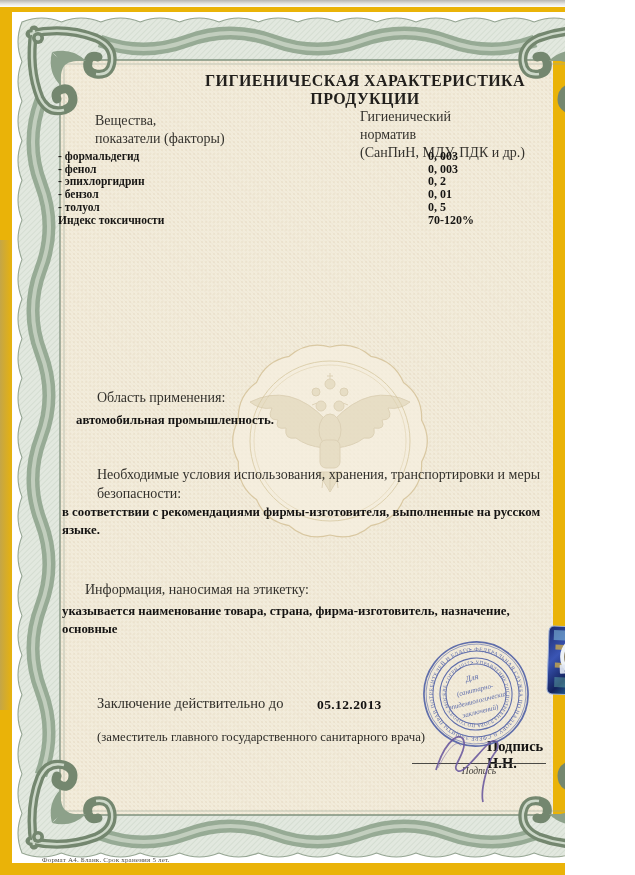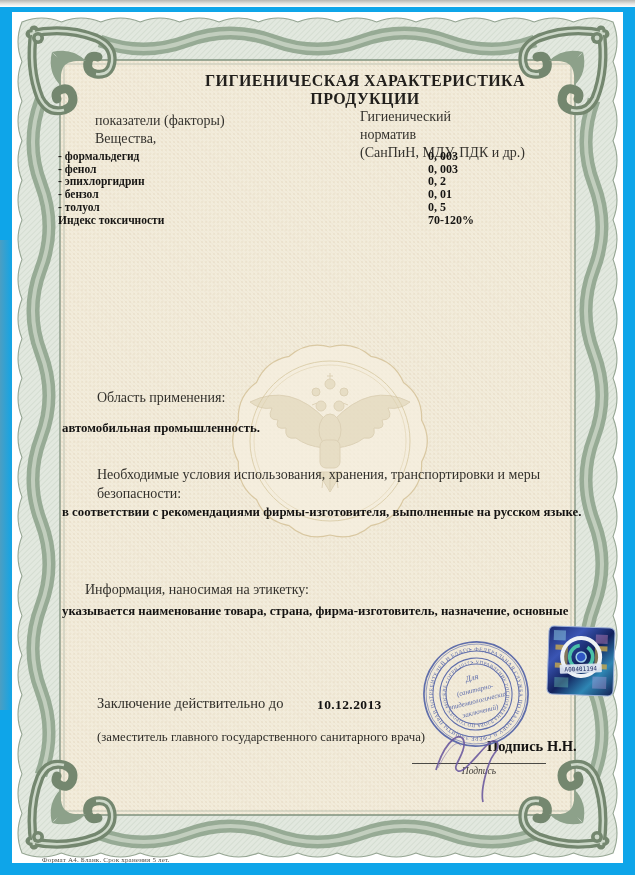--- a/index.html
+++ b/index.html
@@ -1,16 +1,16 @@
 <!DOCTYPE html>
 <html><head>
 <meta charset="utf-8">
 <style>
   html,body{margin:0;padding:0;background:#ffffff;}
-  .scan{position:relative;width:635px;height:875px;background:#0ea5e9;overflow:hidden;
+  .scan{position:relative;width:565px;height:875px;background:#eab308;overflow:hidden;
         font-family:"Liberation Serif","DejaVu Serif",serif;}
   .paper{position:absolute;inset:12px;
      background:
        radial-gradient(circle, rgba(206,186,146,.45) .5px, transparent .8px),
        repeating-linear-gradient(45deg, rgba(224,198,178,.10) 0 1px, transparent 1px 3px),
        #f2ecdb;
      background-size:4px 4px,auto,auto;}
   svg.layer{position:absolute;left:0;top:0;pointer-events:none;}
   .txt{position:absolute;color:#2b2a26;}
   .title{font-weight:bold;font-size:16px;letter-spacing:.4px;color:#211f1c;text-align:center;}
@@ -91,22 +91,22 @@
       <ellipse cx="0" cy="-8" rx="11" ry="16"></ellipse>
       <rect x="-10" y="2" width="20" height="28" rx="6"></rect>
       <path d="M-12,34 h24 l-12,20 z"></path>
       <path d="M-6,34 l-2,16 M6,34 l2,16 M0,34 v18" fill="none"></path>
     </g>
   </svg>
 
   <div class="txt title" style="left:155px;top:72px;width:420px;">ГИГИЕНИЧЕСКАЯ ХАРАКТЕРИСТИКА ПРОДУКЦИИ</div>
 
   <div class="txt hdr" style="left:95px;top:112px;">
+    <div>Вещества,</div>
     <div>показатели (факторы)</div>
-    <div>Вещества,</div>
   </div>
   <div class="txt hdr hdr-c" style="left:360px;top:108px;width:216px;">
     <div>Гигиенический</div>
     <div>норматив</div>
     <div>(СанПиН, МДУ, ПДК и др.)</div>
   </div>
 
   <div class="rows">
     <div class="row">
         <span class="rname">- формальдегид</span>
@@ -128,35 +128,35 @@
         <span class="rname">- толуол</span>
         <span class="rval">0, 5</span>
       </div>
     <div class="row">
         <span class="rname">Индекс токсичности</span>
         <span class="rval">70-120%</span>
       </div>
   </div>
 
   <div class="txt lbl" style="left:97px;top:388px;">Область применения:</div>
-  <div class="txt bold-ans" style="left:62px;top:412px;margin-top:8px;">автомобильная промышленность.</div>
+  <div class="txt bold-ans" style="left:76px;top:412px;">автомобильная промышленность.</div>
 
   <div class="txt lbl" style="left:97px;top:465px;width:470px;">
     <div>Необходимые условия использования,  хранения,  транспортировки и меры</div>
     <div>безопасности:</div>
   </div>
   <div class="txt bold-ans" style="left:62px;top:504px;">в соответствии с рекомендациями фирмы-изготовителя,  выполненные на русском языке.</div>
 
   <div class="txt lbl" style="left:85px;top:580px;">Информация,  наносимая на этикетку:</div>
   <div class="txt bold-ans" style="left:62px;top:603px;">
     <div>указывается наименование товара,  страна,  фирма-изготовитель,  назначение,  основные</div>
   </div>
 
   <div class="txt lbl" style="left:97px;top:694px;font-size:14.5px;">Заключение действительно до</div>
-  <div class="txt date" style="left:317px;top:697px;">10.12.2013</div>
+  <div class="txt date" style="left:317px;top:697px;">05.12.2013</div>
 
   <div class="txt signer" style="left:97px;top:729px;">
     <div>(заместитель главного государственного санитарного врача)</div>
   </div>
   <div class="txt signame" style="left:487px;top:738px;">Подпись Н.Н.</div>
   <div class="sigline"></div>
   <div class="sigcap">Подпись</div>
 
   <div class="footnote">Формат А4. Бланк. Срок хранения 5 лет.</div>
 

